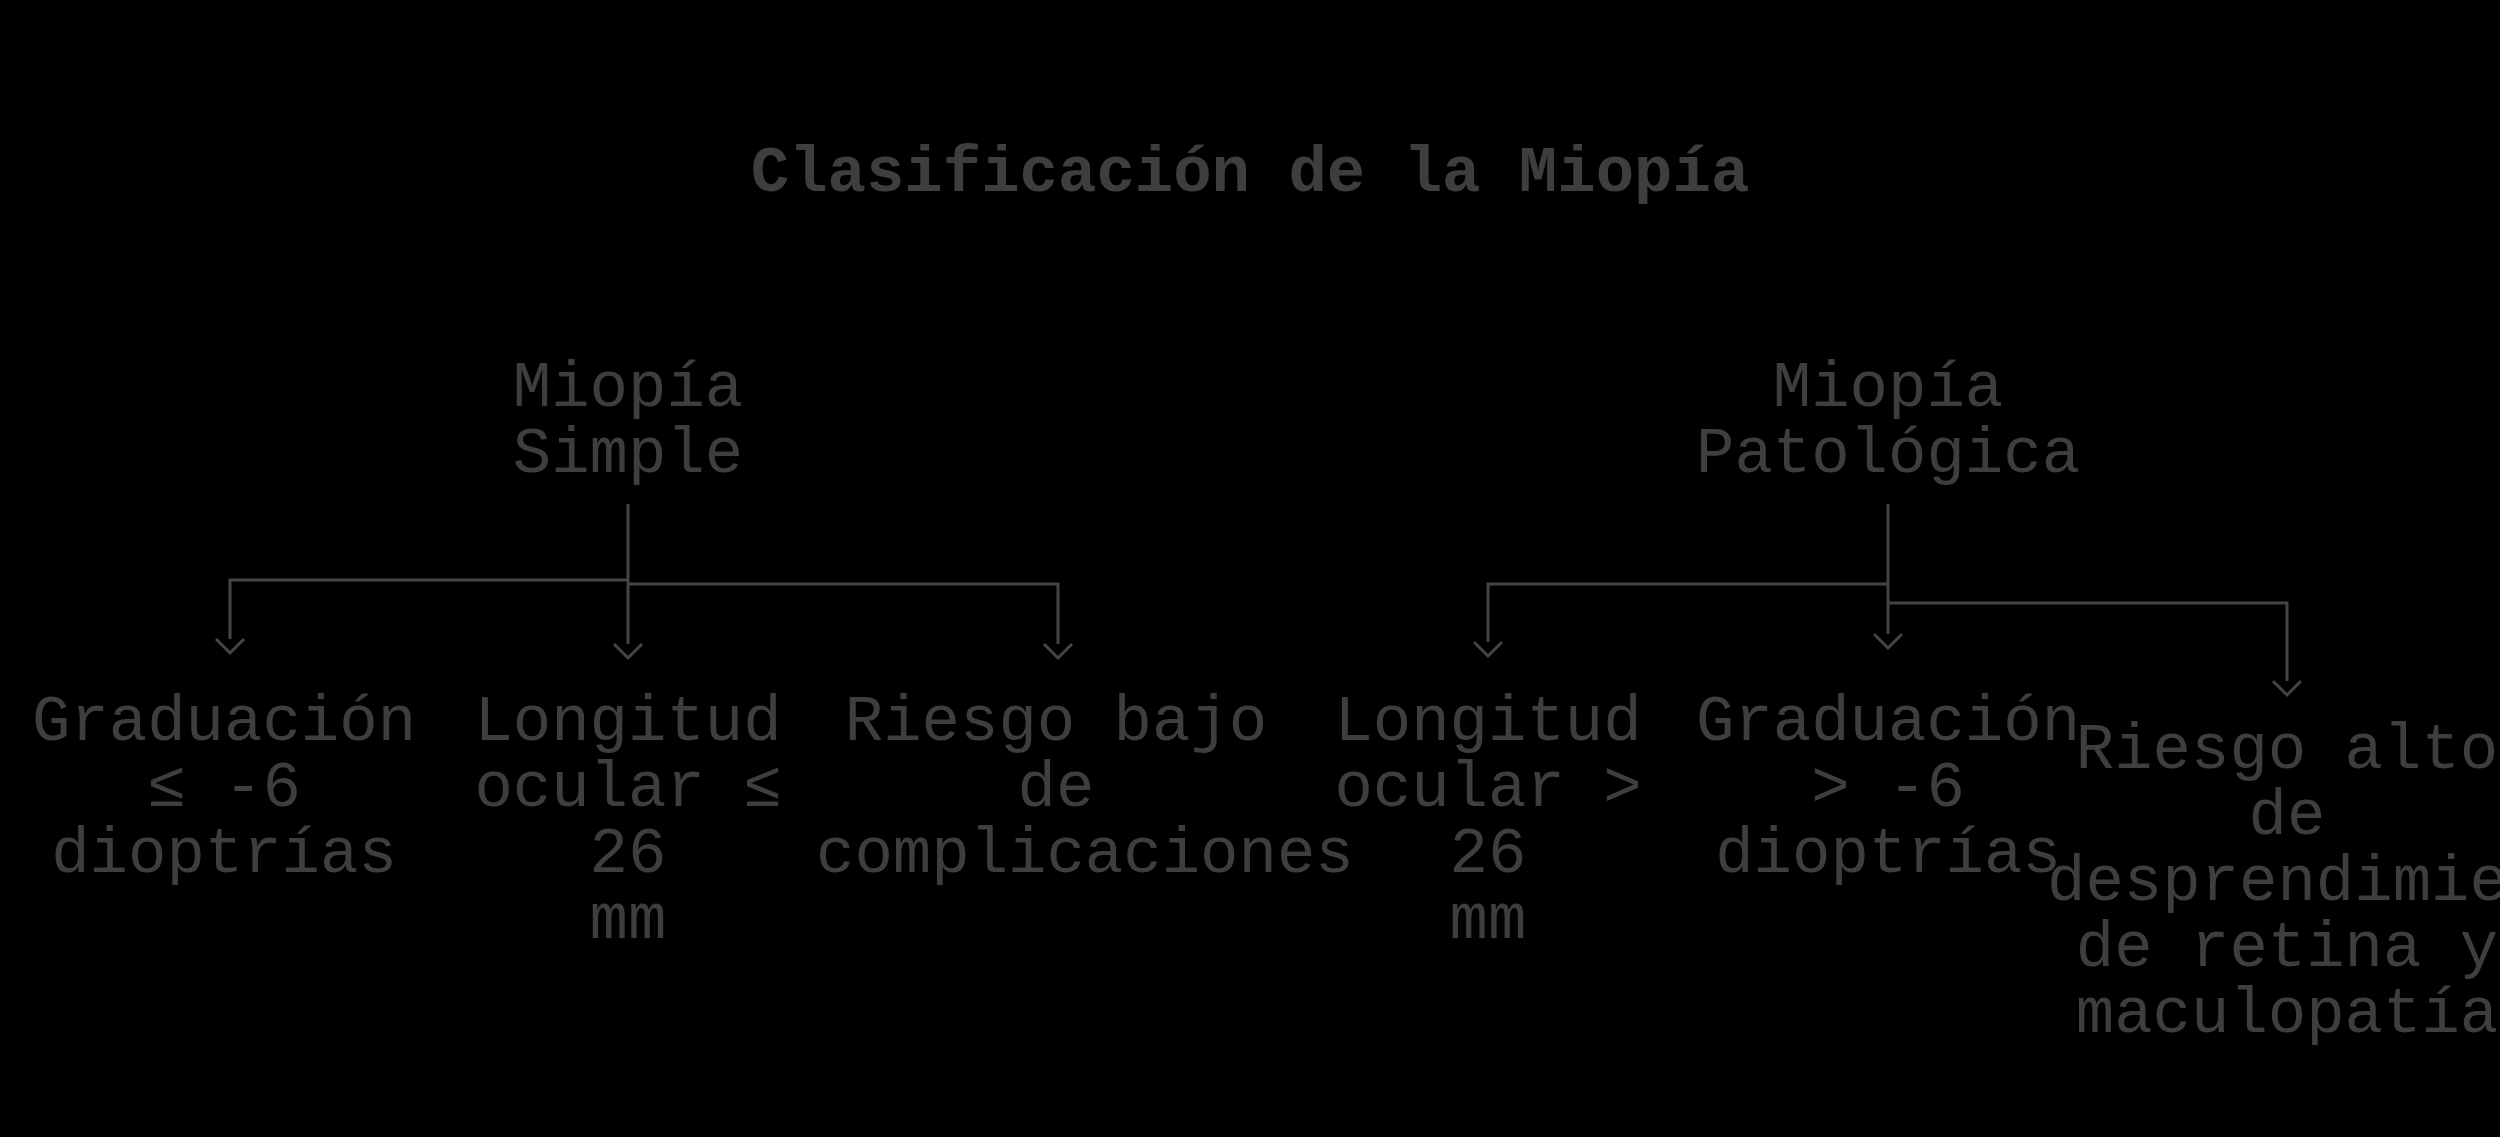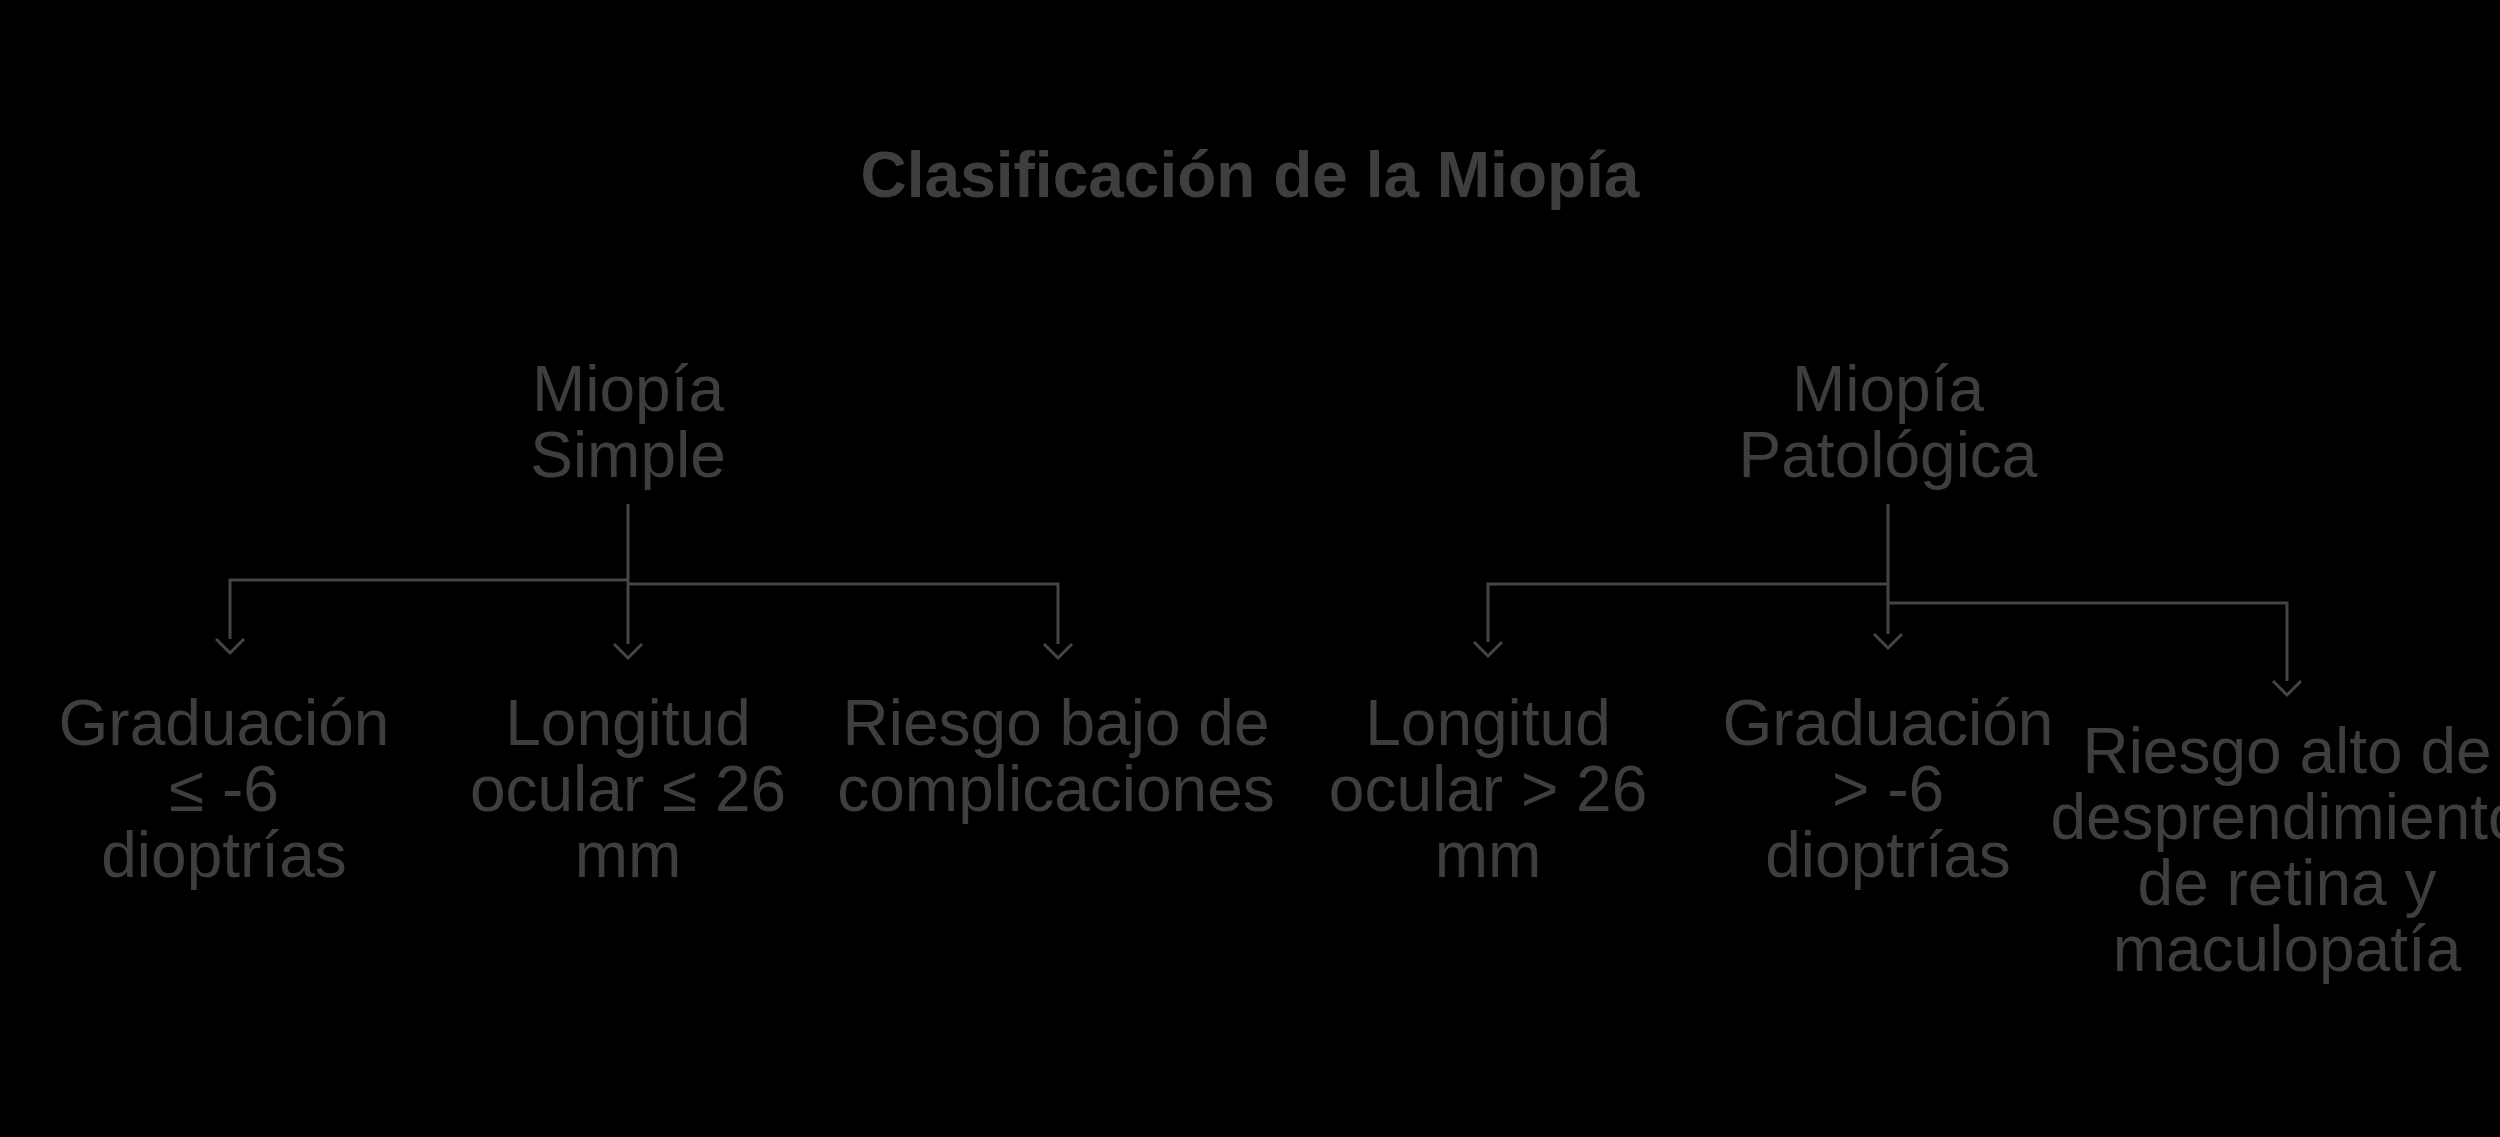--- a/index.html
+++ b/index.html
@@ -6,21 +6,21 @@
     margin: 0;
     padding: 0;
     background: #000000;
   }
   .canvas {
     position: relative;
     width: 2500px;
     height: 1137px;
     background: #000000;
     overflow: hidden;
-    font-family: Liberation Sans, sans-serif;
+    font-family: Liberation Mono, monospace;
   }
   .title {
     position: absolute;
     left: 650px;
     top: 138px;
     width: 1200px;
     text-align: center;
     font-size: 64px;
     font-weight: bold;
     color: #3e3e3e;

